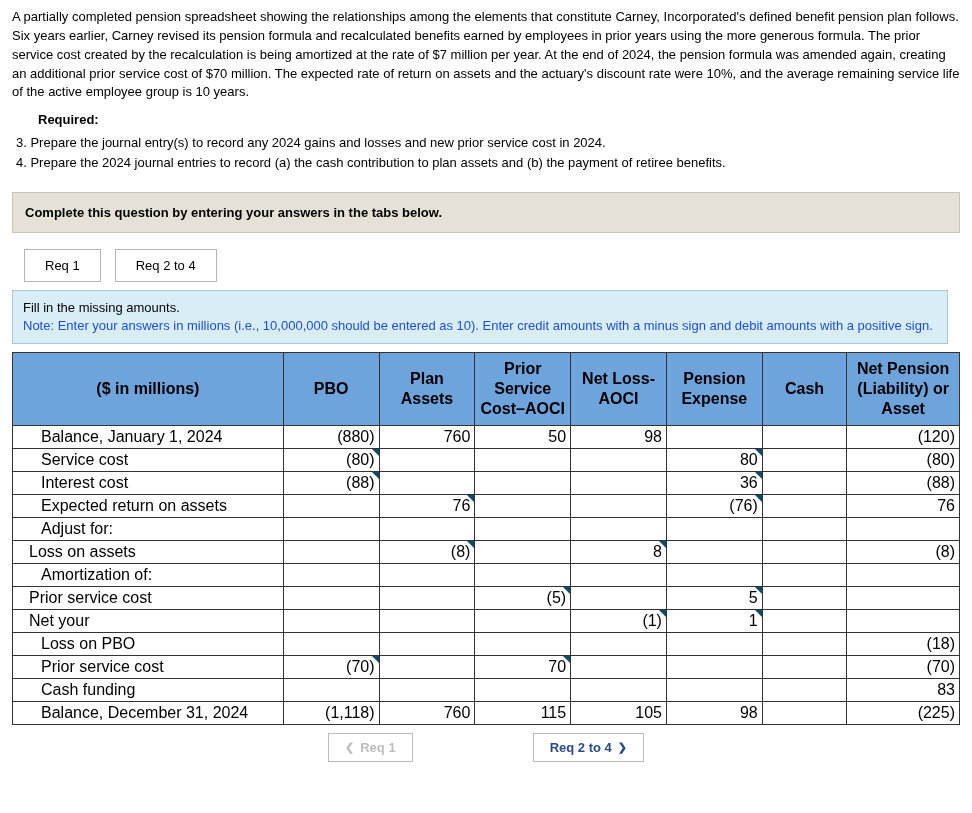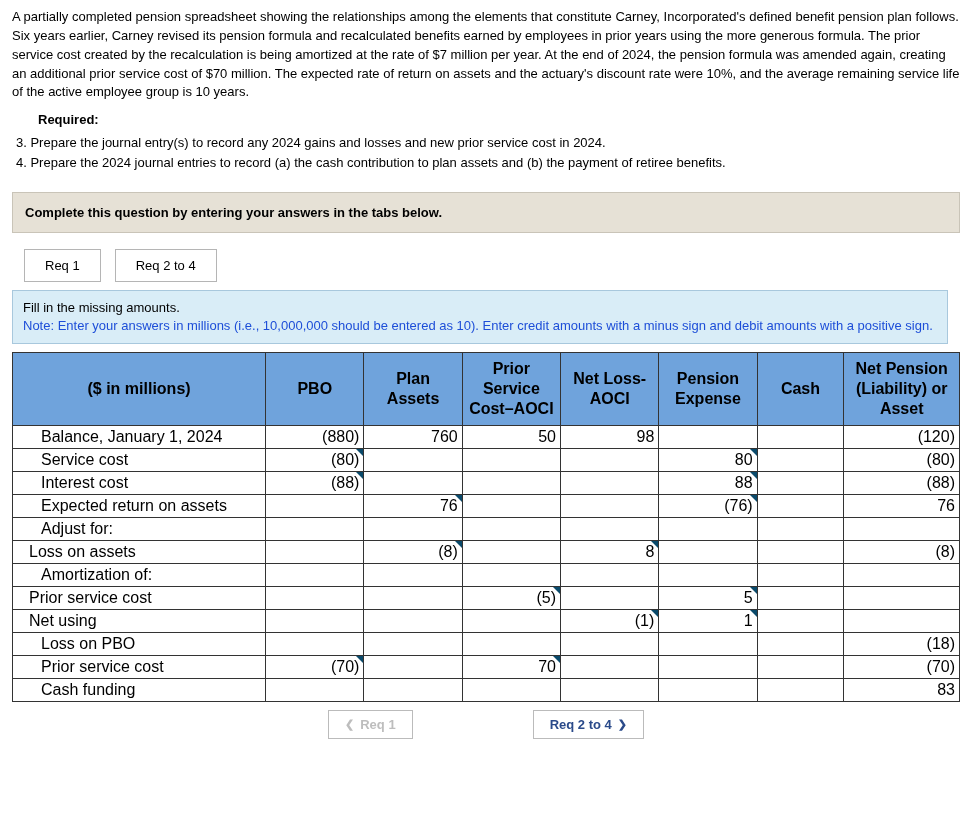--- a/index.html
+++ b/index.html
@@ -140,21 +140,21 @@
         <td class="val-cell corner">80</td>
         <td class="val-cell"></td>
         <td class="val-cell">(80)</td>
       </tr>
       <tr>
         <td class="rowlabel">Interest cost</td>
         <td class="val-cell corner">(88)</td>
         <td class="val-cell"></td>
         <td class="val-cell"></td>
         <td class="val-cell"></td>
-        <td class="val-cell corner">88</td>
+        <td class="val-cell corner">36</td>
         <td class="val-cell"></td>
         <td class="val-cell">(88)</td>
       </tr>
       <tr>
         <td class="rowlabel">Expected return on assets</td>
         <td class="val-cell"></td>
         <td class="val-cell corner">76</td>
         <td class="val-cell"></td>
         <td class="val-cell"></td>
         <td class="val-cell corner">(76)</td>
@@ -195,21 +195,21 @@
         <td class="rowlabel indent1">Prior service cost</td>
         <td class="val-cell"></td>
         <td class="val-cell"></td>
         <td class="val-cell corner">(5)</td>
         <td class="val-cell"></td>
         <td class="val-cell corner">5</td>
         <td class="val-cell"></td>
         <td class="val-cell"></td>
       </tr>
       <tr>
-        <td class="rowlabel indent1">Net using</td>
+        <td class="rowlabel indent1">Net your</td>
         <td class="val-cell"></td>
         <td class="val-cell"></td>
         <td class="val-cell"></td>
         <td class="val-cell corner">(1)</td>
         <td class="val-cell corner">1</td>
         <td class="val-cell"></td>
         <td class="val-cell"></td>
       </tr>
       <tr>
         <td class="rowlabel">Loss on PBO</td>
@@ -233,20 +233,30 @@
       </tr>
       <tr>
         <td class="rowlabel">Cash funding</td>
         <td class="val-cell"></td>
         <td class="val-cell"></td>
         <td class="val-cell"></td>
         <td class="val-cell"></td>
         <td class="val-cell"></td>
         <td class="val-cell"></td>
         <td class="val-cell">83</td>
+      </tr>
+      <tr>
+        <td class="rowlabel">Balance, December 31, 2024</td>
+        <td class="val-cell">(1,118)</td>
+        <td class="val-cell">760</td>
+        <td class="val-cell">115</td>
+        <td class="val-cell">105</td>
+        <td class="val-cell">98</td>
+        <td class="val-cell"></td>
+        <td class="val-cell">(225)</td>
       </tr>
     </tbody>
 </table>
 
 <div class="nav-btns">
   <div class="nav-btn disabled">
     <span class="chev">❮</span>
     <span>Req 1</span>
   </div>
   <div class="nav-btn">

